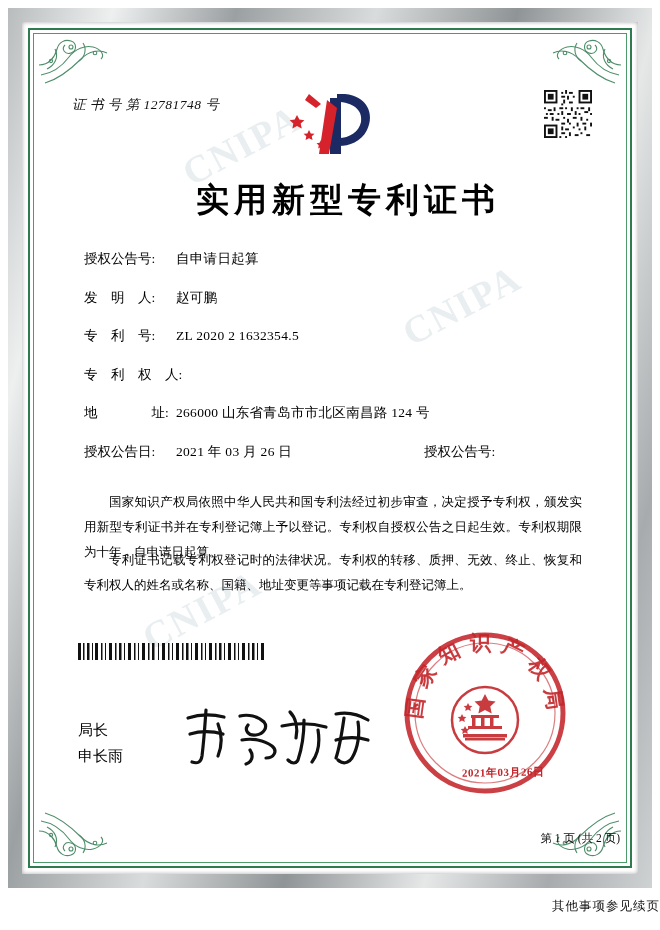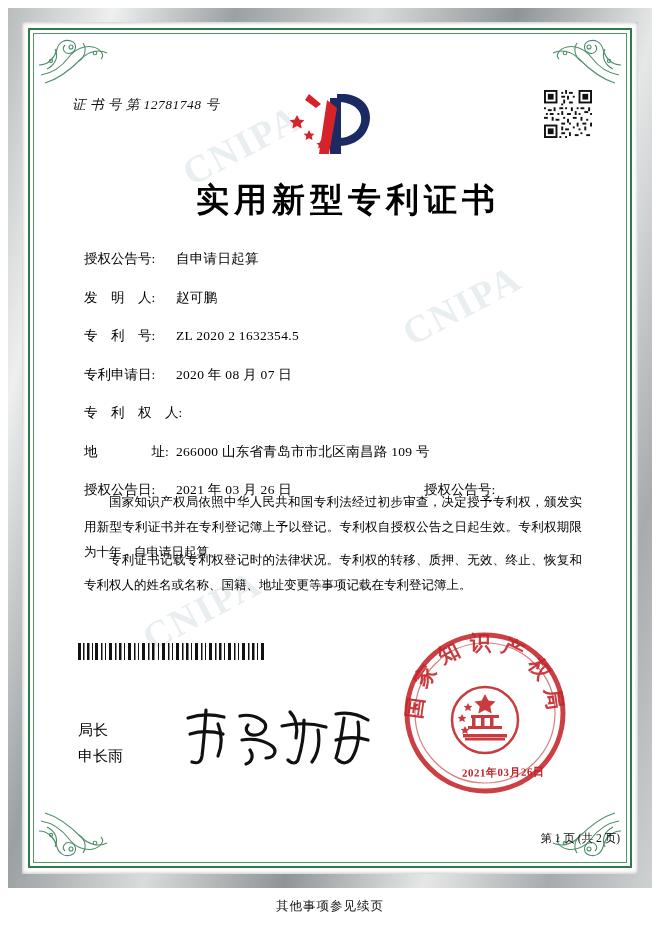--- a/index.html
+++ b/index.html
@@ -231,21 +231,21 @@
     bottom: 22px;
     text-align: right;
     font-size: 11.5px;
     color: #111;
   }
 
   .footer-note {
     position: absolute;
     left: 0; right: 0;
     top: 898px;
-    text-align: center;
+    text-align: right;
     font-size: 12.5px;
     color: #111;
     letter-spacing: 1px;
   }
 </style>
 </head>
 <body>
 
 <div class="page">
 
@@ -404,29 +404,25 @@
         </div>
         <div class="frow">
           <span class="flabel">发　明　人:</span>
           <span class="fvalue">赵可鹏</span>
         </div>
         <div class="frow">
           <span class="flabel">专　利　号:</span>
           <span class="fvalue">ZL 2020 2 1632354.5</span>
         </div>
         <div class="frow">
-          <span class="flabel">专利申请日:</span>
-          <span class="fvalue">2020 年 08 月 07 日</span>
-        </div>
-        <div class="frow">
           <span class="flabel">专　利　权　人:</span>
         </div>
         <div class="frow">
           <span class="flabel">地　　　　址:</span>
-          <span class="fvalue">266000 山东省青岛市市北区南昌路 109 号</span>
+          <span class="fvalue">266000 山东省青岛市市北区南昌路 124 号</span>
         </div>
         <div class="frow two">
           <span class="flabel">授权公告日:</span>
           <span class="fvalue">2021 年 03 月 26 日</span>
           <span class="flabel2">授权公告号:</span>
         </div>
       </div>
 
       <div class="para para2">
         <span class="indent">专利证书记载专利权登记时的法律状况。专利权的转移、质押、无效、终止、恢复和专利权人的姓名或名称、国籍、地址变更等事项记载在专利登记簿上。</span>

